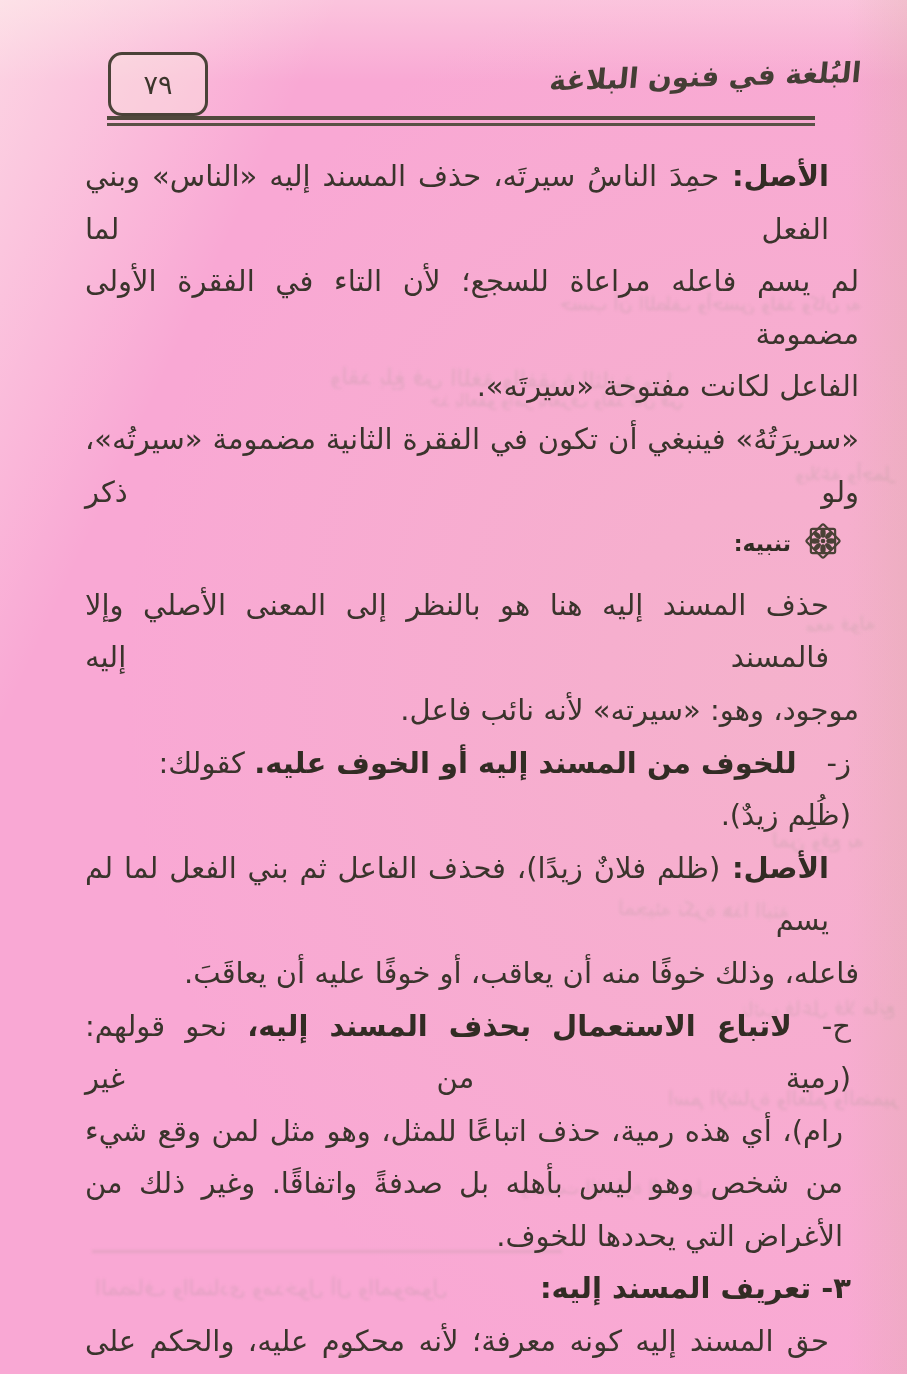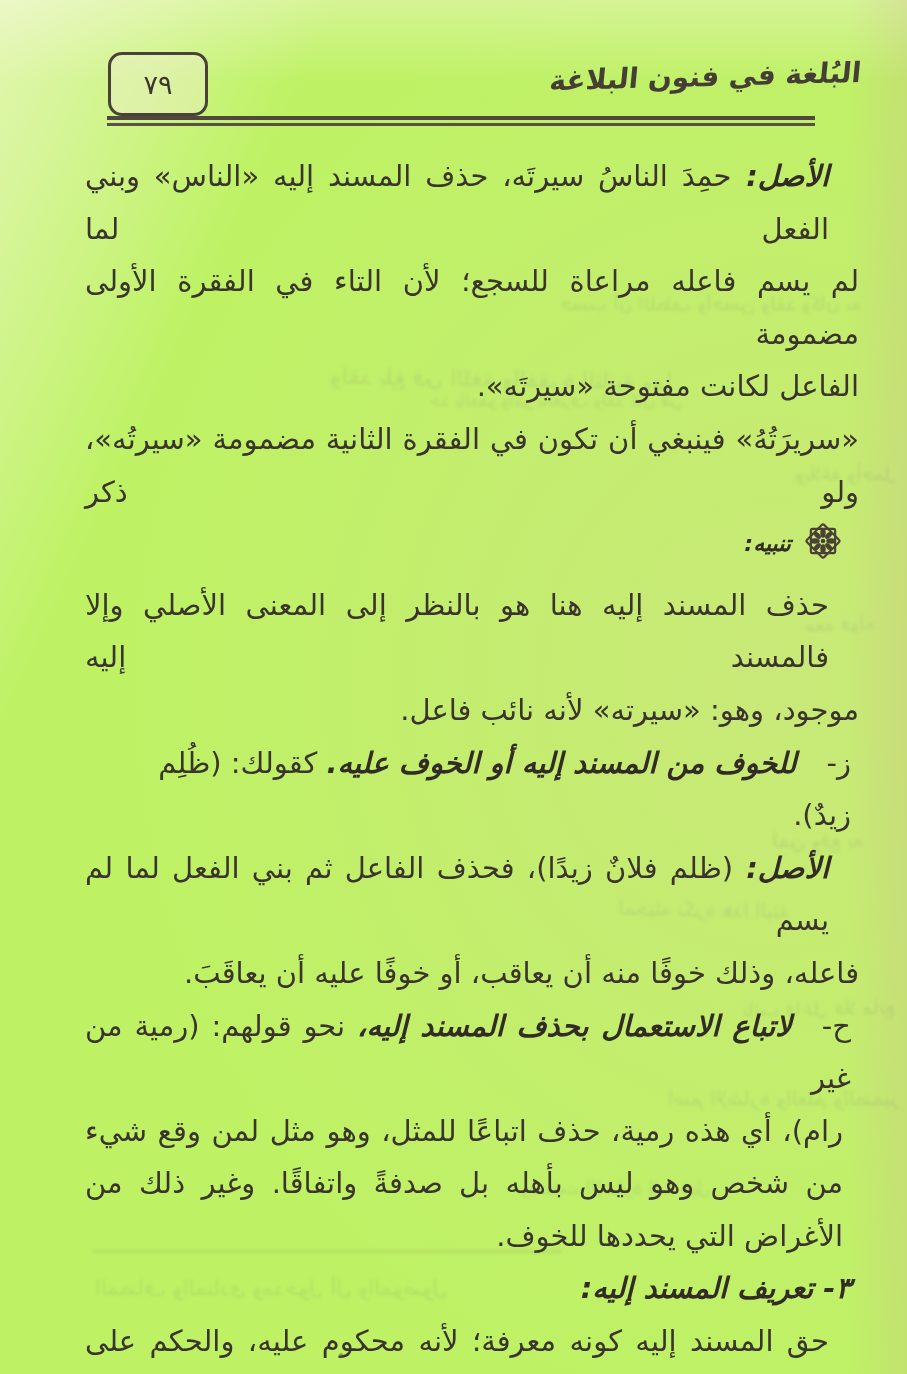--- a/index.html
+++ b/index.html
@@ -2,21 +2,21 @@
 <html dir="rtl" lang="ar"><head>
 <meta charset="utf-8">
 <style>
   html,body{margin:0;padding:0;background:#d8c9b4;}
   .page{
     position:relative;
     width:907px;height:1374px;
     margin:0 auto;
     overflow:hidden;
     direction:rtl;
-    background:#bef264;
+    background:#f9a8d4;
     font-family:"DejaVu Sans",sans-serif;
     color:#3a342c;
   }
   
   .paper{
     position:absolute;inset:0;z-index:0;
     background:
       linear-gradient(to left, rgba(208,172,148,0.22), rgba(208,172,148,0.0) 60px),
       linear-gradient(115deg, rgba(255,250,240,0.55) 0%, rgba(255,250,240,0.0) 22%),
       linear-gradient(to bottom, rgba(255,248,238,0.35) 0%, rgba(255,248,238,0.0) 6%),
@@ -45,21 +45,21 @@
     border-bottom:3px solid #5a5146;
   }
   
   .text-block{
     position:absolute;top:150px;right:48px;width:774px;z-index:2;
     font-size:29px;line-height:52.6px;color:#3a342c;
     text-rendering:optimizeLegibility;
   }
   .line{display:block;text-align:right;}
   .line.justify{text-align:justify;text-align-last:justify;}
-  .run-bold{font-weight:bold;color:#322c24;font-style:italic;}
+  .run-bold{font-weight:bold;color:#322c24;}
   .run-marker{margin-left:30px;}
   .line.note-heading{font-size:22px;font-weight:bold;color:#3f382e;letter-spacing:.5px;}
   .ornament{display:inline-block;margin-left:14px;vertical-align:-8px;}
   
   .ghost{
     position:absolute;z-index:1;
     white-space:nowrap;overflow:hidden;
     color:rgba(118,136,114,0.17);
     filter:blur(1.7px);
     transform:scaleX(-1);

